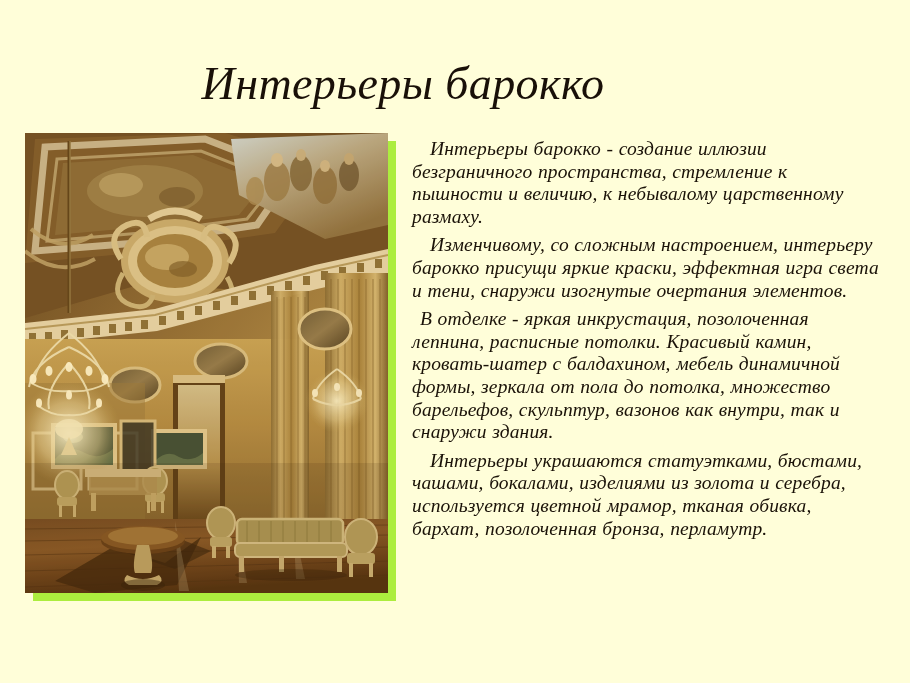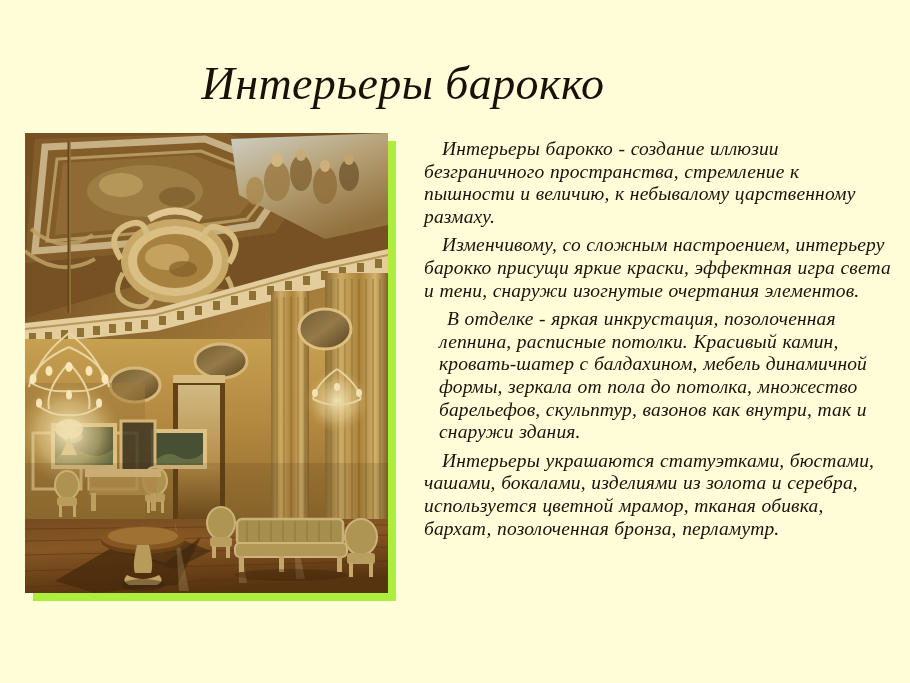--- a/index.html
+++ b/index.html
@@ -66,39 +66,38 @@
   }
   .picture-canvas svg {
     display: block;
     width: 363px;
     height: 460px;
   }
 
   
   .body-text {
     position: absolute;
-    left: 424px;
+    left: 412px;
     top: 138px;
     width: 468px;
   }
   .para {
     font-family: "Liberation Serif", "DejaVu Serif", serif;
     font-style: italic;
     font-weight: 400;
     font-size: 19.5px;
     line-height: 22.6px;
     color: #1a1208;
     margin: 0 0 6px 0;
     text-indent: 18px;
     letter-spacing: 0.15px;
     word-spacing: 0.5px;
   }
   .para.tight {
     text-indent: 8px;
-    margin-left: 15px;
   }
   .para:last-child {
     margin-bottom: 1px;
   }
 </style>
 </head>
 <body>
 
 <div class="slide">
 

